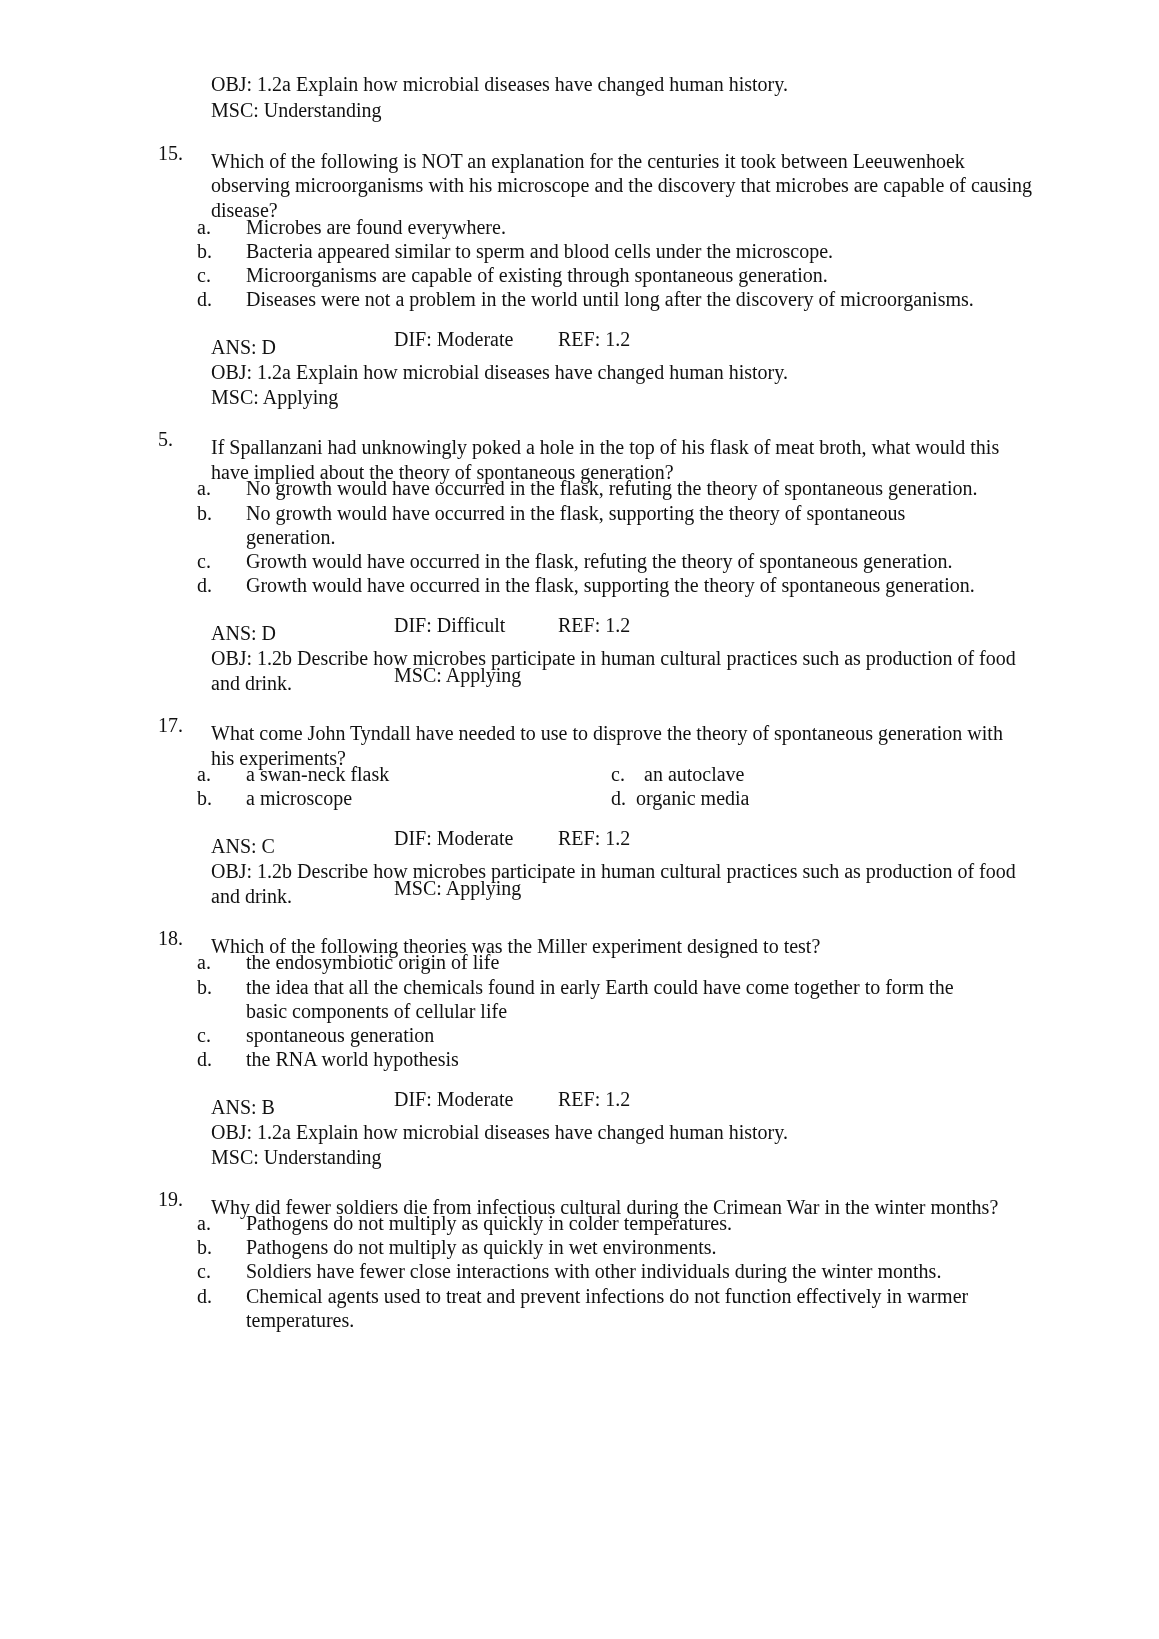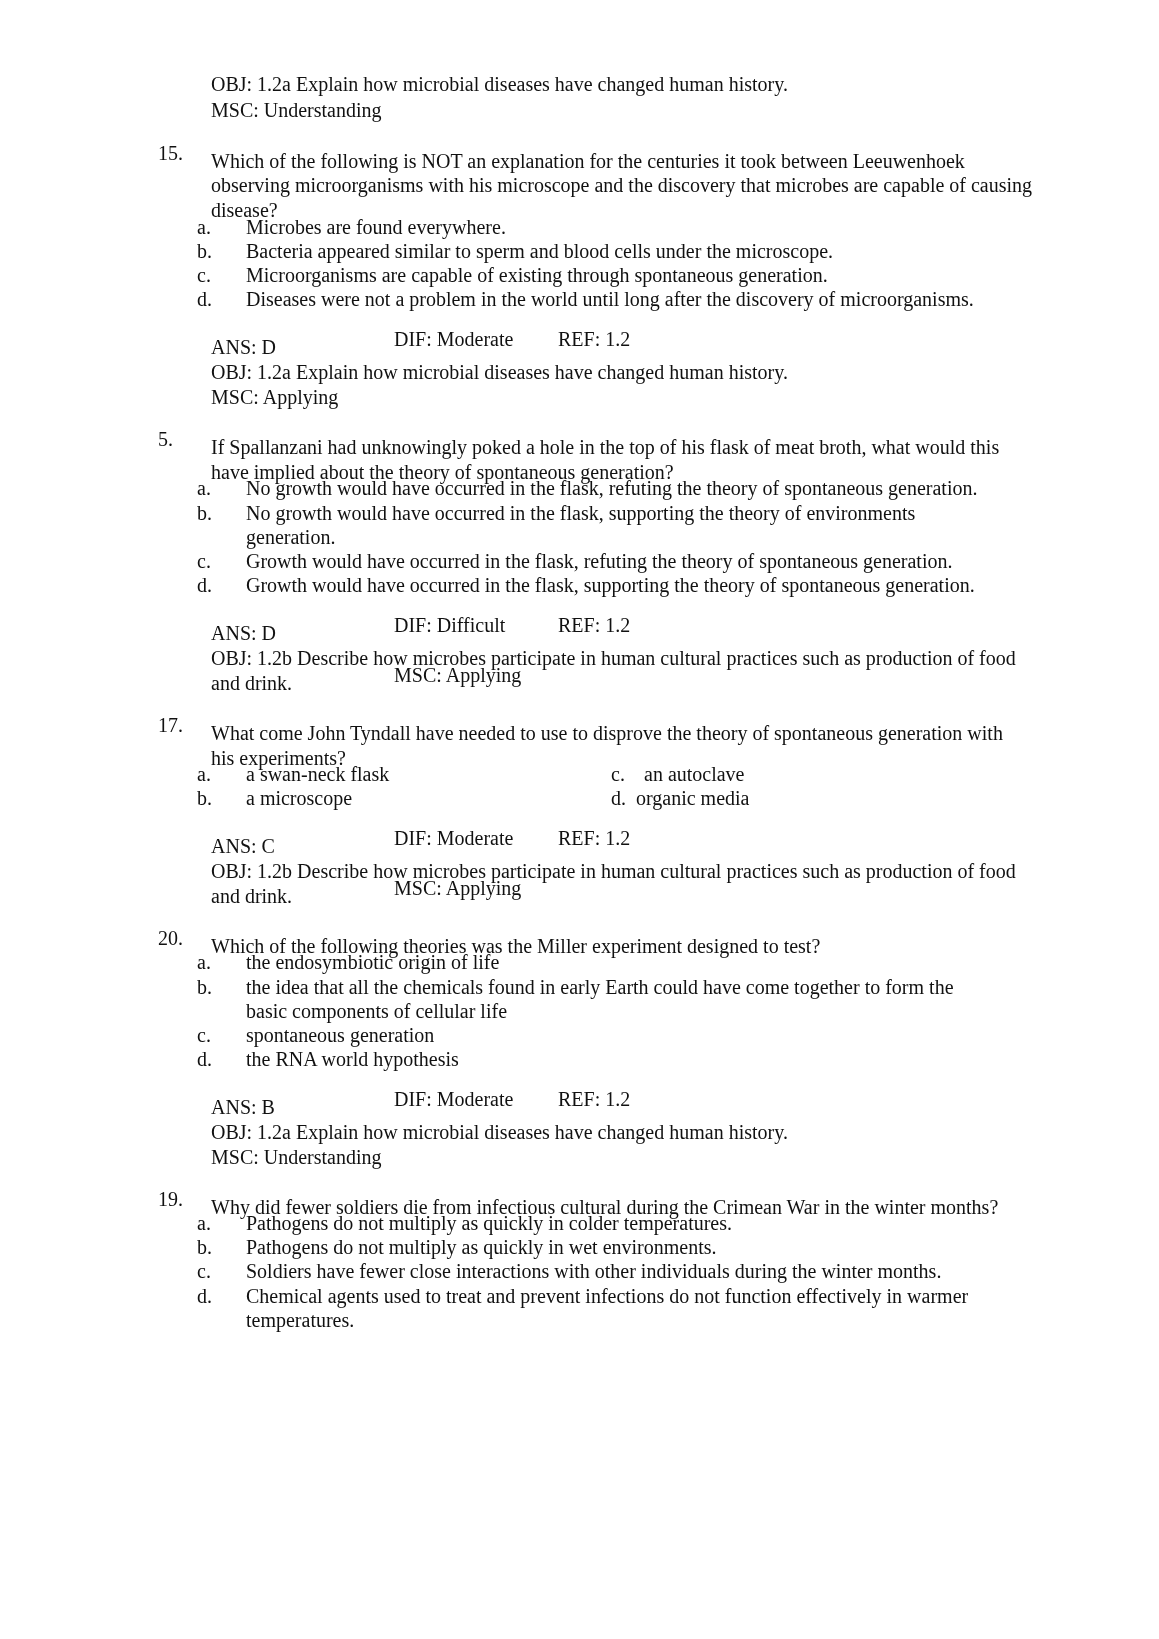--- a/index.html
+++ b/index.html
@@ -44,21 +44,21 @@
     <div class="line tx" style="top:377px">MSC:  Applying</div>
   </div>
 
   <div>
     <div class="line qnum" style="top:427px">5.</div>
     <div class="line tx" style="top:427px">If Spallanzani had unknowingly poked a hole in the top of his flask of meat broth, what would this</div>
     <div class="line tx" style="top:452px">have implied about the theory of spontaneous generation?</div>
     <div class="line optl" style="top:476px">a.</div>
     <div class="line optt" style="top:476px">No growth would have occurred in the flask, refuting the theory of spontaneous generation.</div>
     <div class="line optl" style="top:501px">b.</div>
-    <div class="line optt" style="top:501px">No growth would have occurred in the flask, supporting the theory of environments</div>
+    <div class="line optt" style="top:501px">No growth would have occurred in the flask, supporting the theory of spontaneous</div>
     <div class="line optt" style="top:525px">generation.</div>
     <div class="line optl" style="top:549px">c.</div>
     <div class="line optt" style="top:549px">Growth would have occurred in the flask, refuting the theory of spontaneous generation.</div>
     <div class="line optl" style="top:573px">d.</div>
     <div class="line optt" style="top:573px">Growth would have occurred in the flask, supporting the theory of spontaneous generation.</div>
     <div class="line tx" style="top:613px">ANS:  D</div>
     <div class="line ans-dif" style="top:613px">DIF:    Difficult</div>
     <div class="line ans-ref" style="top:613px">REF: 1.2</div>
     <div class="line tx" style="top:638px">OBJ: 1.2b Describe how microbes participate in human cultural practices such as production of food</div>
     <div class="line tx" style="top:663px">and drink.</div>
@@ -79,21 +79,21 @@
     <div class="line" style="top:786px; left:636px">organic media</div>
     <div class="line tx" style="top:826px">ANS:  C</div>
     <div class="line ans-dif" style="top:826px">DIF:    Moderate</div>
     <div class="line ans-ref" style="top:826px">REF: 1.2</div>
     <div class="line tx" style="top:851px">OBJ: 1.2b Describe how microbes participate in human cultural practices such as production of food</div>
     <div class="line tx" style="top:876px">and drink.</div>
     <div class="line ans-dif" style="top:876px">MSC:  Applying</div>
   </div>
 
   <div>
-    <div class="line qnum" style="top:926px">20.</div>
+    <div class="line qnum" style="top:926px">18.</div>
     <div class="line tx" style="top:926px">Which of the following theories was the Miller experiment designed to test?</div>
     <div class="line optl" style="top:950px">a.</div>
     <div class="line optt" style="top:950px">the endosymbiotic origin of life</div>
     <div class="line optl" style="top:975px">b.</div>
     <div class="line optt" style="top:975px">the idea that all the chemicals found in early Earth could have come together to form the</div>
     <div class="line optt" style="top:999px">basic components of cellular life</div>
     <div class="line optl" style="top:1023px">c.</div>
     <div class="line optt" style="top:1023px">spontaneous generation</div>
     <div class="line optl" style="top:1047px">d.</div>
     <div class="line optt" style="top:1047px">the RNA world hypothesis</div>

